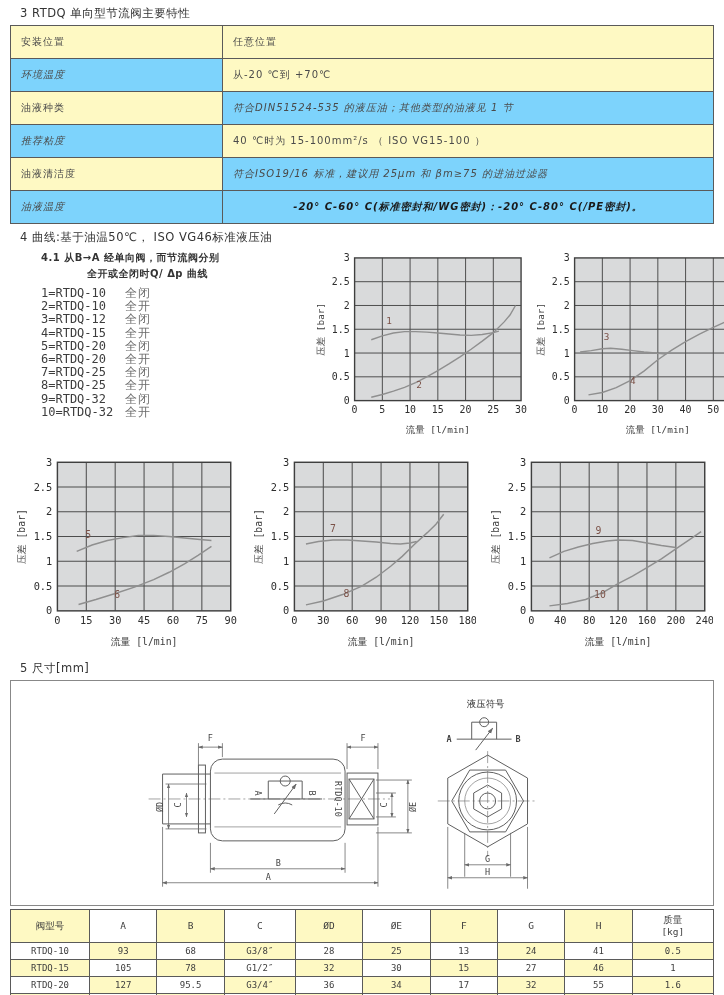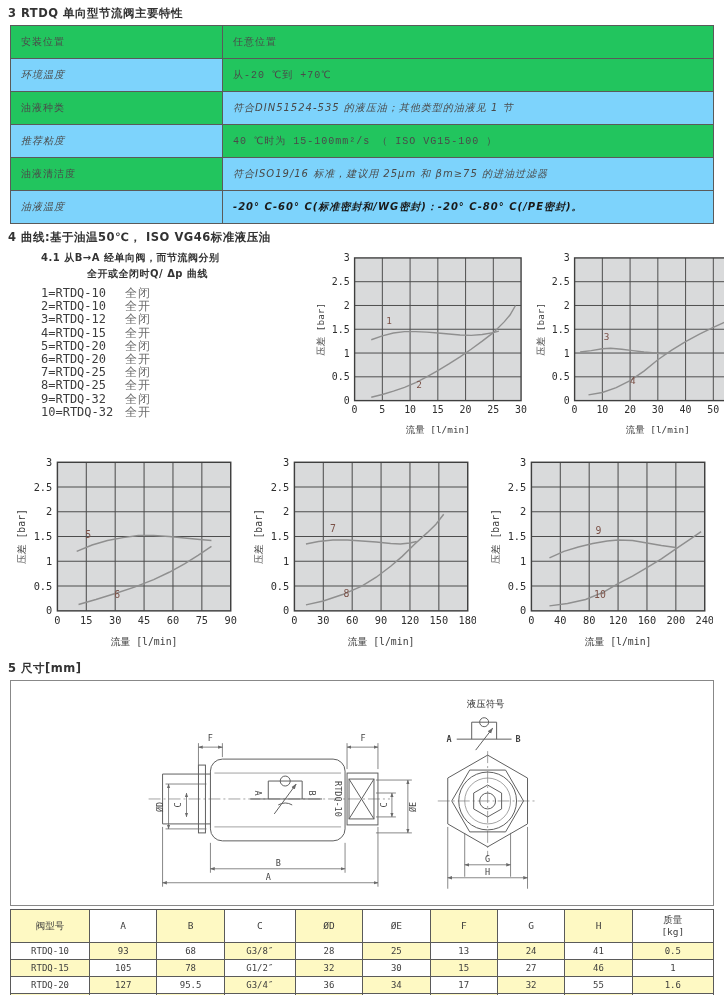--- a/index.html
+++ b/index.html
@@ -2,36 +2,36 @@
 <html><head>
 <meta charset="utf-8">
 <style>
   html,body{margin:0;padding:0;background:#fff;}
   body{
     width:724px;height:995px;position:relative;overflow:hidden;
     font-family:"DejaVu Sans","Liberation Sans",sans-serif;
     color:#3a3a3a;-webkit-font-smoothing:antialiased;
   }
   .sec-title{
-    font-size:11.5px;font-weight:bold;color:#333;
-    margin:6px 0 4px 8px;letter-spacing:0.5px;
+    font-size:11.5px;font-weight:normal;color:#333;
+    margin:6px 0 4px 20px;letter-spacing:0.5px;
   }
   
   .props{
     border-collapse:collapse;table-layout:fixed;
     width:704px;margin:2px 0 6px 10px;
     font-size:10px;
   }
   .props td{
     border:1px solid #5a5a5a;height:28px;padding:2px 10px;
     color:#4a4a4a;letter-spacing:1px;
   }
-  .props td.g{background:#22c55e;font-family:Liberation Mono, monospace;}
+  .props td.g{background:#fef9c3;}
   .props td.w{background:#7dd3fc;font-style:italic;}
-  .props td.bold{font-weight:bold;color:#1a1a1a;}
+  .props td.bold{font-weight:bold;color:#1a1a1a;text-align:center;}
   .props col.c1{width:212px;}
   
   .charts-row1{display:flex;margin:2px 0 0 10px;}
   .legend-block{width:268px;flex:0 0 268px;margin-left:31px;}
   .s41{font-size:10px;color:#333;font-weight:bold;margin:2px 0 1px 0;letter-spacing:0.5px;}
   .s41b{margin-left:46px;}
   .legend{margin-top:6px;font-family:"DejaVu Sans Mono","Liberation Mono",monospace;}
   .leg-item{font-size:12px;line-height:13.2px;color:#4a4a4a;display:flex;}
   .leg-id{width:84px;color:#3d3d3d;}
   .leg-state{color:#6a6a6a;letter-spacing:1px;}

